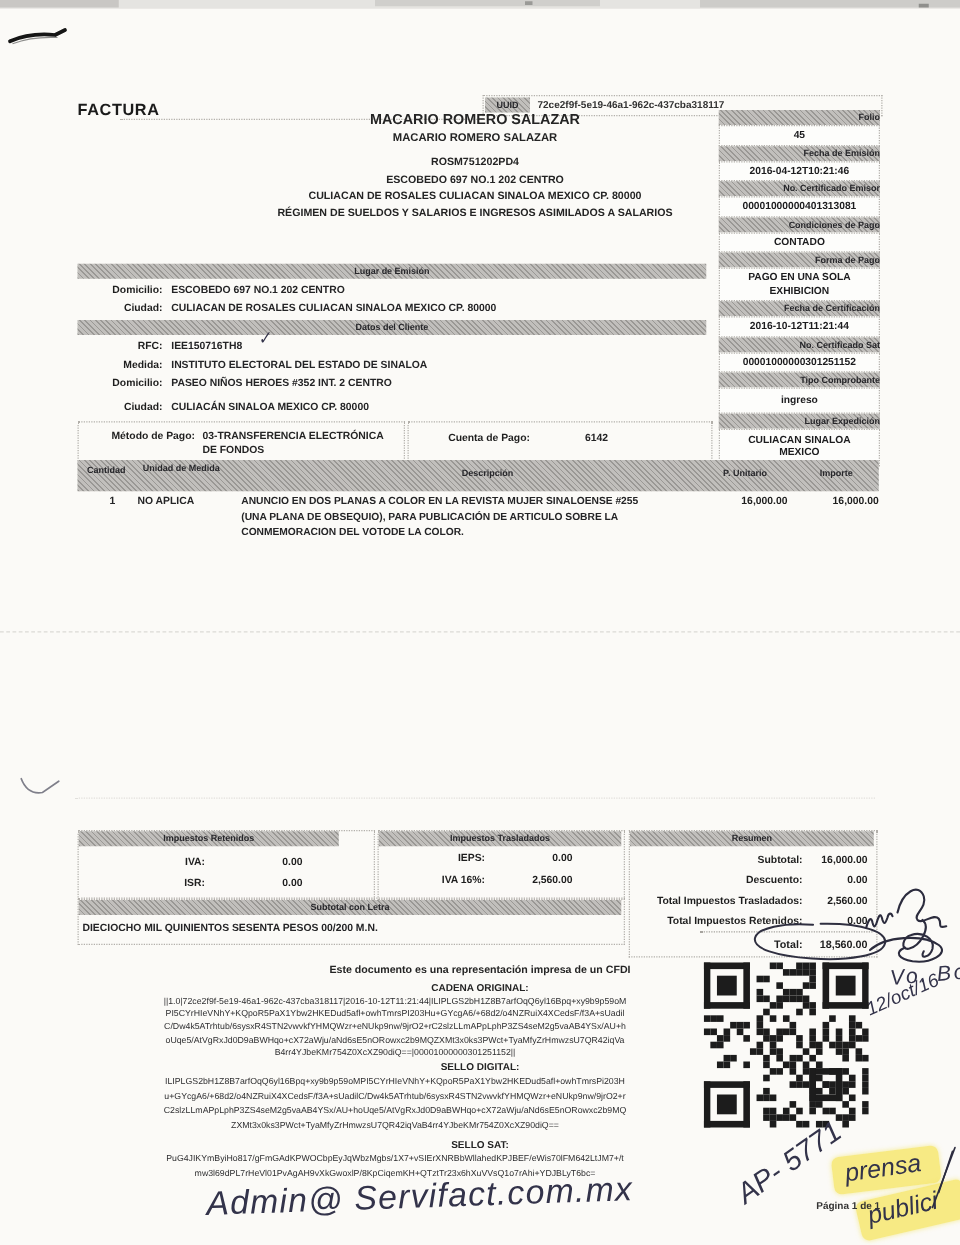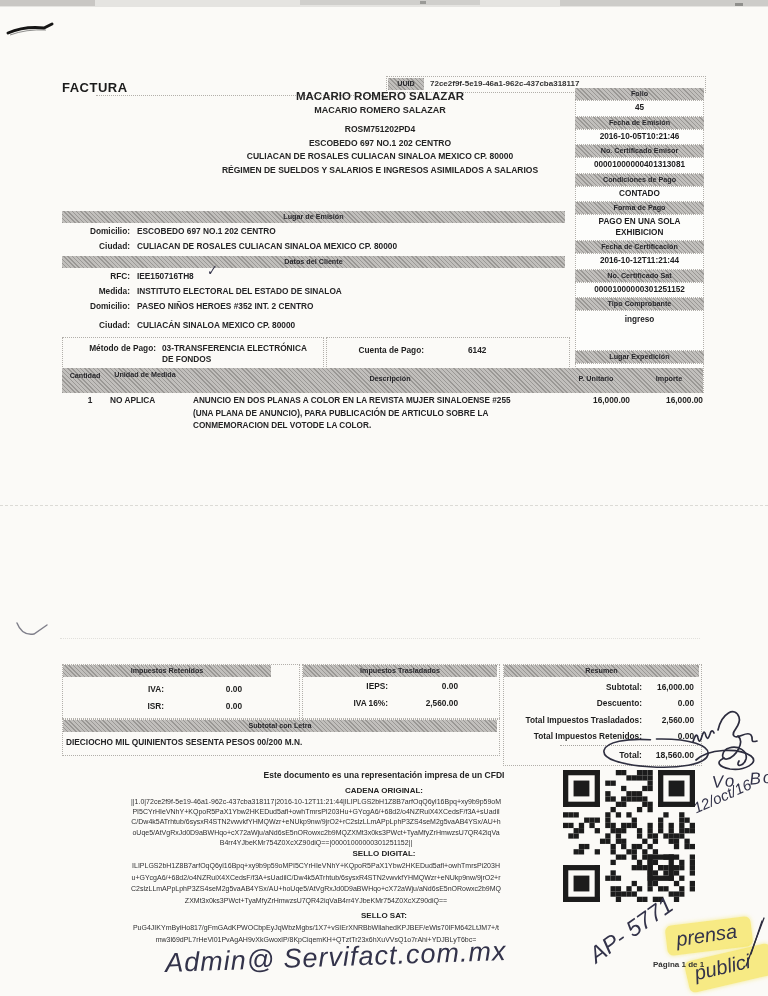--- a/index.html
+++ b/index.html
@@ -6,24 +6,24 @@
   .page{position:relative;width:768px;height:996px;background:#fbfaf7;overflow:hidden;
         font-family:"Liberation Sans",sans-serif;color:#242424;}
   .abs{position:absolute;}
   .bar{background:#b7b5b1;background-image:repeating-linear-gradient(45deg,rgba(0,0,0,.16) 0 1px,rgba(255,255,255,.14) 1px 3px);
        color:#26262a;font-weight:600;text-align:center;font-size:7.2px;line-height:12px;height:12px;overflow:hidden;}
   .lbl{font-weight:700;font-size:8.3px;text-align:right;color:#1e1e1e;white-space:nowrap;}
   .val{font-weight:600;font-size:8.3px;color:#242426;white-space:nowrap;}
   .num{font-weight:600;font-size:8.3px;color:#1e1e1e;text-align:right;white-space:nowrap;}
   .cblock{text-align:center;white-space:nowrap;}
   .metaCol{position:absolute;left:575px;top:88px;width:129px;}
-  .metaCol .bar{width:100%;}
+  .metaCol .bar{width:100%;text-align:right;}
   .metaVal{border:1px dotted #b2afaa;background:#fdfdfb;text-align:center;font-weight:700;
            font-size:8.2px;color:#1c1c1e;padding:2px 1px;line-height:10.5px;}
-  .metaVal.tall{padding:4px 1px 24px;}
+  .metaVal.tall{padding:4px 1px 4px;}
   .dotted-box{border:1px dotted #b2afaa;}
   .fine{font-size:7px;line-height:10.2px;color:#2e2e30;text-align:center;font-weight:500;}
   .fine2{font-size:7px;line-height:11.6px;color:#2e2e30;text-align:center;font-weight:500;}
   .hw{font-style:italic;font-weight:400;color:#33334a;white-space:nowrap;}
   .hl{background:rgba(243,224,62,.62);border-radius:6px;box-shadow:0 0 4px rgba(243,224,62,.55);}
   .scanline{border-top:1px dashed rgba(110,108,100,.22);height:0;}
   svg{display:block;}
 </style>
 </head>
 <body>
@@ -52,21 +52,21 @@
   <div class="abs cblock" style="left:120px;top:105px;width:520px;font-size:9px;font-weight:700;">MACARIO ROMERO SALAZAR</div>
   <div class="abs cblock" style="left:120px;top:124px;width:520px;font-size:8.5px;font-weight:600;">ROSM751202PD4</div>
   <div class="abs cblock" style="left:120px;top:138px;width:520px;font-size:8.5px;font-weight:600;">ESCOBEDO 697 NO.1 202 CENTRO</div>
   <div class="abs cblock" style="left:120px;top:151px;width:520px;font-size:8.5px;font-weight:600;">CULIACAN DE ROSALES CULIACAN SINALOA MEXICO CP. 80000</div>
   <div class="abs cblock" style="left:120px;top:165px;width:520px;font-size:8.5px;font-weight:600;">RÉGIMEN DE SUELDOS Y SALARIOS E INGRESOS ASIMILADOS A SALARIOS</div>
 
   <div class="metaCol">
     <div class="bar">Folio</div>
     <div class="metaVal">45</div>
     <div class="bar">Fecha de Emisión</div>
-    <div class="metaVal">2016-10-05T10:21:46</div>
+    <div class="metaVal">2016-04-12T10:21:46</div>
     <div class="bar">No. Certificado Emisor</div>
     <div class="metaVal">00001000000401313081</div>
     <div class="bar">Condiciones de Pago</div>
     <div class="metaVal">CONTADO</div>
     <div class="bar">Forma de Pago</div>
     <div class="metaVal" style="white-space:normal;">PAGO EN UNA SOLA EXHIBICION</div>
     <div class="bar">Fecha de Certificación</div>
     <div class="metaVal">2016-10-12T11:21:44</div>
     <div class="bar">No. Certificado Sat</div>
     <div class="metaVal">00001000000301251152</div>
@@ -104,21 +104,21 @@
   <div class="abs" style="left:64px;top:371px;width:42px;text-align:center;font-size:7.2px;font-weight:600;color:#26262a;">Cantidad</div>
   <div class="abs" style="left:114px;top:370px;width:62px;text-align:center;font-size:7.2px;font-weight:600;color:#26262a;line-height:10px;">Unidad de Medida</div>
   <div class="abs" style="left:320px;top:374px;width:140px;text-align:center;font-size:7.2px;font-weight:600;color:#26262a;">Descripción</div>
   <div class="abs" style="left:565px;top:374px;width:62px;text-align:center;font-size:7.2px;font-weight:600;color:#26262a;">P. Unitario</div>
   <div class="abs" style="left:643px;top:374px;width:52px;text-align:center;font-size:7.2px;font-weight:600;color:#26262a;">Importe</div>
 
   <div class="abs val" style="left:80px;top:395px;width:20px;text-align:center;">1</div>
   <div class="abs val" style="left:110px;top:395px;width:72px;">NO APLICA</div>
   <div class="abs" style="left:193px;top:395px;width:345px;font-size:8.2px;font-weight:600;line-height:12.6px;color:#242426;">
     <div>ANUNCIO EN DOS PLANAS A COLOR EN LA REVISTA MUJER SINALOENSE #255</div>
-    <div>(UNA PLANA DE ANUNCIO), PARA PUBLICACIÓN DE ARTICULO SOBRE LA</div>
+    <div>(UNA PLANA DE OBSEQUIO), PARA PUBLICACIÓN DE ARTICULO SOBRE LA</div>
     <div>CONMEMORACION DEL VOTODE LA COLOR.</div>
   </div>
   <div class="abs num" style="left:570px;top:395px;width:60px;">16,000.00</div>
   <div class="abs num" style="left:646px;top:395px;width:57px;">16,000.00</div>
 
   <div class="abs scanline" style="left:0;top:505px;width:768px;"></div>
   <svg class="abs" style="left:14px;top:618px;" width="36" height="24" viewBox="0 0 36 24">
     <path d="M3 5 q 5 13 17 11 l 13 -9" fill="none" stroke="#555566" stroke-width="1.4" stroke-linecap="round" opacity=".75"></path>
   </svg>
   <div class="abs" style="left:60px;top:638px;width:640px;border-top:1px dotted rgba(110,108,100,.18);"></div>

